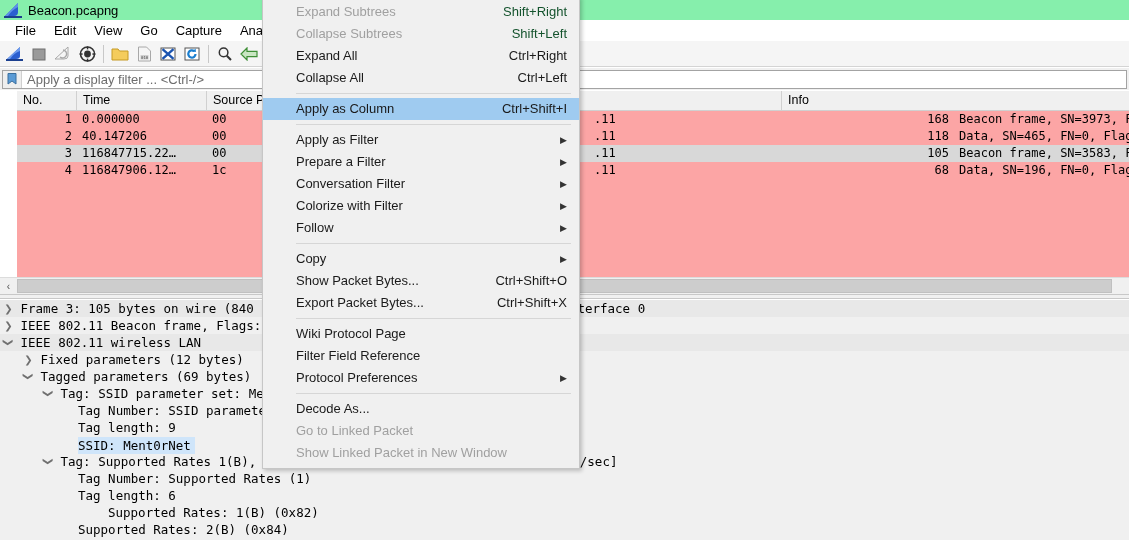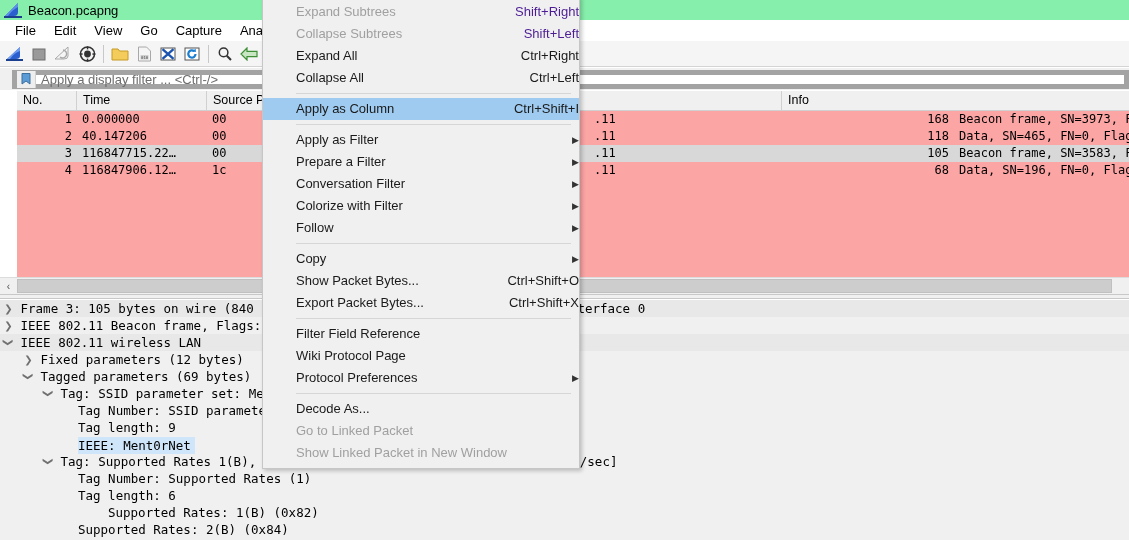--- a/index.html
+++ b/index.html
@@ -85,25 +85,25 @@
     position: absolute;
     left: 0; top: 68px;
     width: 1129px; height: 22px;
     background: #f0f0f0;
     display: flex;
     align-items: center;
     box-sizing: border-box;
   }
   .filter-input-wrap {
     position: relative;
-    margin-left: 12px;
+    margin-left: 2px;
     width: 1125px;
     height: 19px;
     background: #ffffff;
-    border: 5px solid #a3a3a3;
+    border: 1px solid #a3a3a3;
     display: flex;
     align-items: center;
     box-sizing: border-box;
   }
   .filter-bookmark {
     width: 18px; height: 17px;
     background: #eeeeee;
     border-right: 1px solid #d0d0d0;
     display: flex; align-items: center; justify-content: center;
     flex: 0 0 auto;
@@ -264,33 +264,34 @@
   }
   .mi {
     position: relative;
     height: 22px;
     line-height: 22px;
     display: flex;
     align-items: center;
     font-size: 13px;
     color: #1a1a1a;
     padding-left: 33px;
+    padding-right: 12px;
     cursor: default;
     box-sizing: border-box;
   }
   .mi.disabled { color: #a0a0a0; }
   .mi.highlight { background: #9fcbf0; }
   .mi .mi-label { flex: 1 1 auto; white-space: nowrap; }
   .mi .mi-accel {
     font-size: 13px;
     color: #1a1a1a;
     white-space: nowrap;
     margin-left: 20px;
   }
-  .mi.disabled .mi-accel { color: #4c1d95; }
+  .mi.disabled .mi-accel { color: #14532d; }
   .mi .mi-arrow {
     font-size: 9px;
     color: #333;
     margin-left: 20px;
     line-height: 22px;
   }
   .mi-sep {
     height: 1px;
     background: #d6d6d6;
     margin: 4px 8px 4px 33px;
@@ -499,21 +500,21 @@
     <div class="tree-row" style="padding-left:78px">
       <span class="tree-label">Tag Number: SSID parameter set (0)</span>
     </div>
 
     <div class="tree-row" style="padding-left:78px">
       <span class="tree-label">Tag length: 9</span>
     </div>
 
     <div class="tw-hl-wrap" style="padding-left:78px">
       <span class="tree-row row-hl">
-        <span class="tree-label">IEEE: Ment0rNet</span>
+        <span class="tree-label">SSID: Ment0rNet</span>
       </span>
     </div>
 
     <div class="tree-row" style="padding-left:44px">
       <span class="twig" style="display: inline-block; transform: rotate(90deg);">❯</span>
       <span class="tree-label">Tag: Supported Rates 1(B), 2(B), 5.5(B), 11(B), 18, 24, 36, 54, [Mbit/sec]</span>
     </div>
 
     <div class="tree-row" style="padding-left:78px">
       <span class="tree-label">Tag Number: Supported Rates (1)</span>
@@ -601,25 +602,25 @@
     </div>
 
     <div class="mi">
       <span class="mi-label">Export Packet Bytes...</span>
       <span class="mi-accel">Ctrl+Shift+X</span>
     </div>
 
     <div class="mi-sep"></div>
 
     <div class="mi">
+      <span class="mi-label">Wiki Protocol Page</span>
+    </div>
+
+    <div class="mi">
       <span class="mi-label">Filter Field Reference</span>
-    </div>
-
-    <div class="mi">
-      <span class="mi-label">Wiki Protocol Page</span>
     </div>
 
     <div class="mi">
       <span class="mi-label">Protocol Preferences</span>
       <span class="mi-arrow">▶</span>
     </div>
 
     <div class="mi-sep"></div>
 
     <div class="mi">

